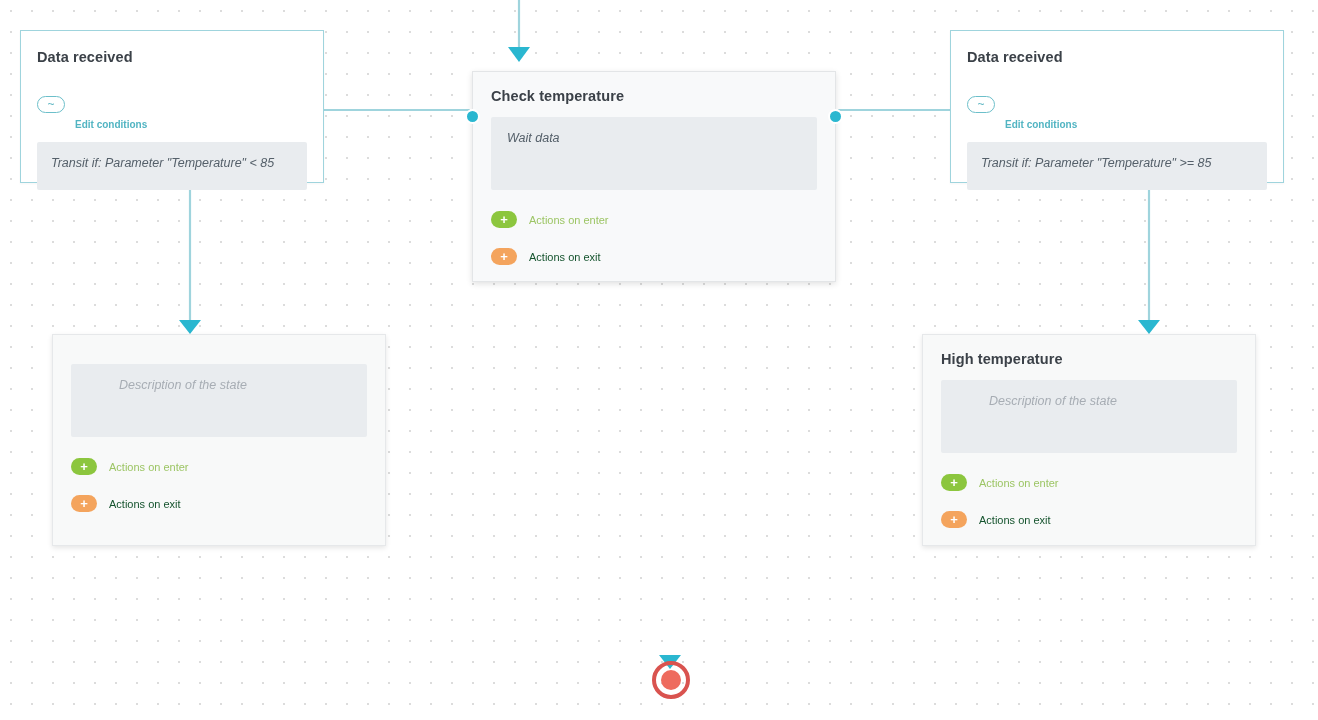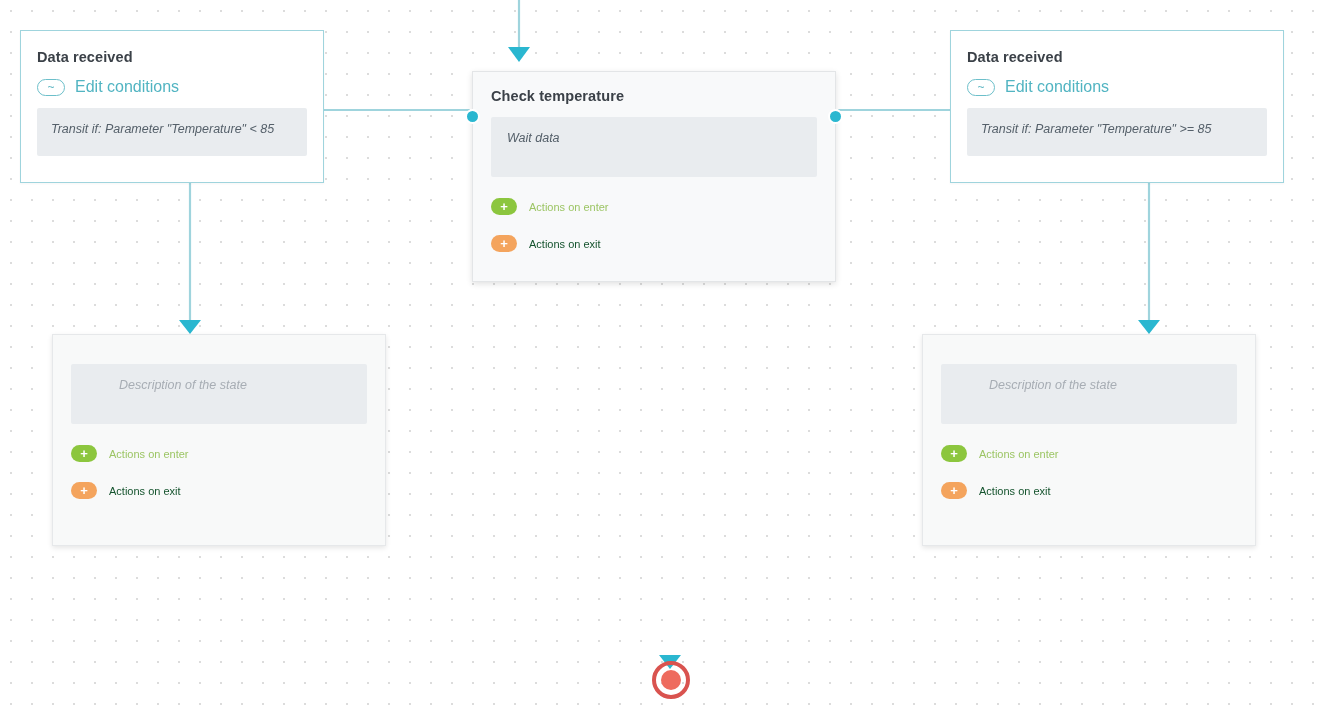--- a/index.html
+++ b/index.html
@@ -62,32 +62,33 @@
   .tilde-pill {
     width: 28px; height: 17px;
     border: 1px solid #6cbfca;
     border-radius: 9px;
     display: flex; align-items: center; justify-content: center;
     color: #62b8c4;
     font-size: 12px;
     line-height: 1;
   }
   .cond-label {
-    font-size: 16px;
+    font-size: 10px;
     color: #51b4c2;
-    font-weight: normal;
+    font-weight: bold;
+    margin-top: 41px;
   }
 
   
   .desc-box {
     background: #e9ecef;
     border-radius: 2px;
     padding: 14px 14px 0 14px;
   }
-  .desc-box.tall { height: 60px; padding-left: 16px; }
+  .desc-box.tall { height: 73px; padding-left: 16px; }
   .desc-text {
     font-size: 12.5px;
     font-style: italic;
     color: #55606a;
   }
   .desc-text.placeholder { color: #a7adb4; margin-left: 32px; }
 
   
   .action-row {
     display: flex;
@@ -198,20 +199,21 @@
       <span class="plus-pill enter">+</span>
       <span class="action-label enter">Actions on enter</span>
     </div>
     <div class="action-row" style="margin-top:20px;">
       <span class="plus-pill exit">+</span>
       <span class="action-label exit">Actions on exit</span>
     </div>
   </div>
 
   <div class="node state" style="left:922px; top:334px; width:334px; height:212px; padding:16px 18px 0 18px;">
+    <div class="node-title">High temperature</div>
     <div class="desc-box tall" style="margin-top:13px;">
       <div class="desc-text placeholder">Description of the state</div>
     </div>
     <div class="action-row" style="margin-top:21px;">
       <span class="plus-pill enter">+</span>
       <span class="action-label enter">Actions on enter</span>
     </div>
     <div class="action-row" style="margin-top:20px;">
       <span class="plus-pill exit">+</span>
       <span class="action-label exit">Actions on exit</span>

